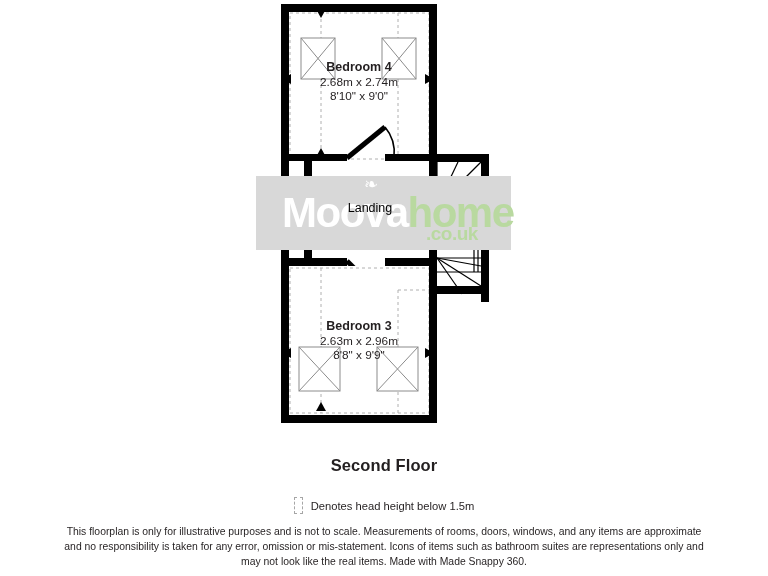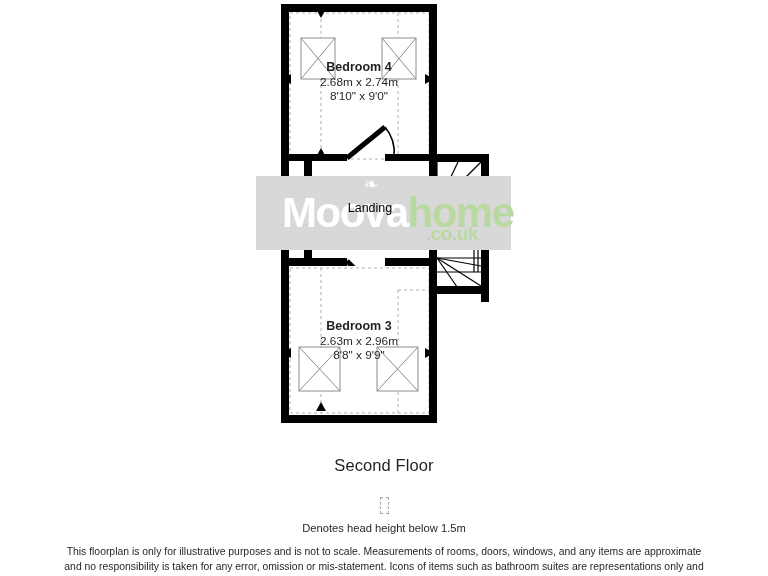--- a/index.html
+++ b/index.html
@@ -34,36 +34,35 @@
     top: 450px;
     width: 768px;
     text-align: center;
   }
   .floor-title {
     font-size: 16.5px;
     color: #231f20;
     letter-spacing: 0.1px;
     margin: 0;
     padding-top: 6px;
-    font-weight: normal;
+    font-weight: bold;
   }
   .floor-area {
     font-size: 11.5px;
     font-weight: bold;
     color: #231f20;
     margin: 0;
     padding-top: 8px;
   }
   .legend-row {
     display: flex;
     align-items: center;
     justify-content: center;
     gap: 8px;
     margin-top: 22px;
-    flex-direction: column;
   }
   .legend-swatch {
     width: 9px;
     height: 17px;
     border: 1px dashed #a6a6a6;
     background: #ffffff;
     box-sizing: border-box;
   }
   .legend-text {
     font-size: 11.2px;

